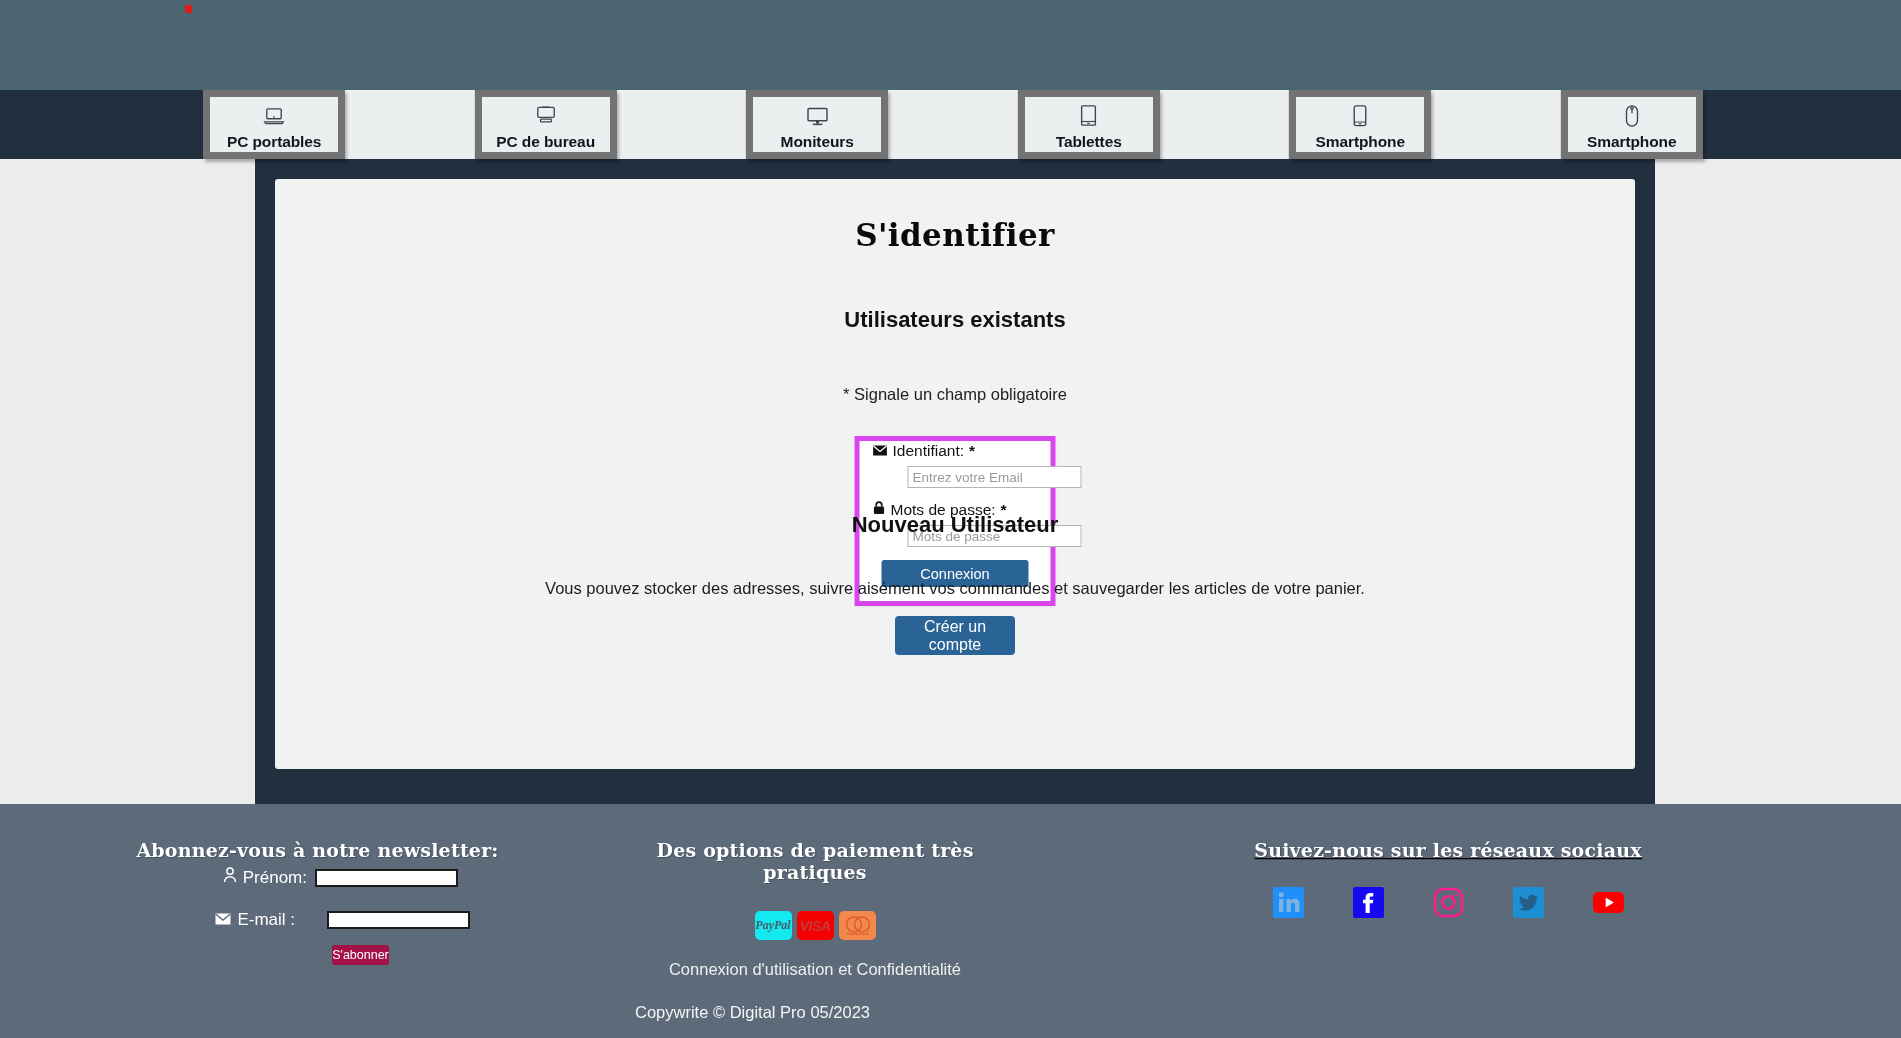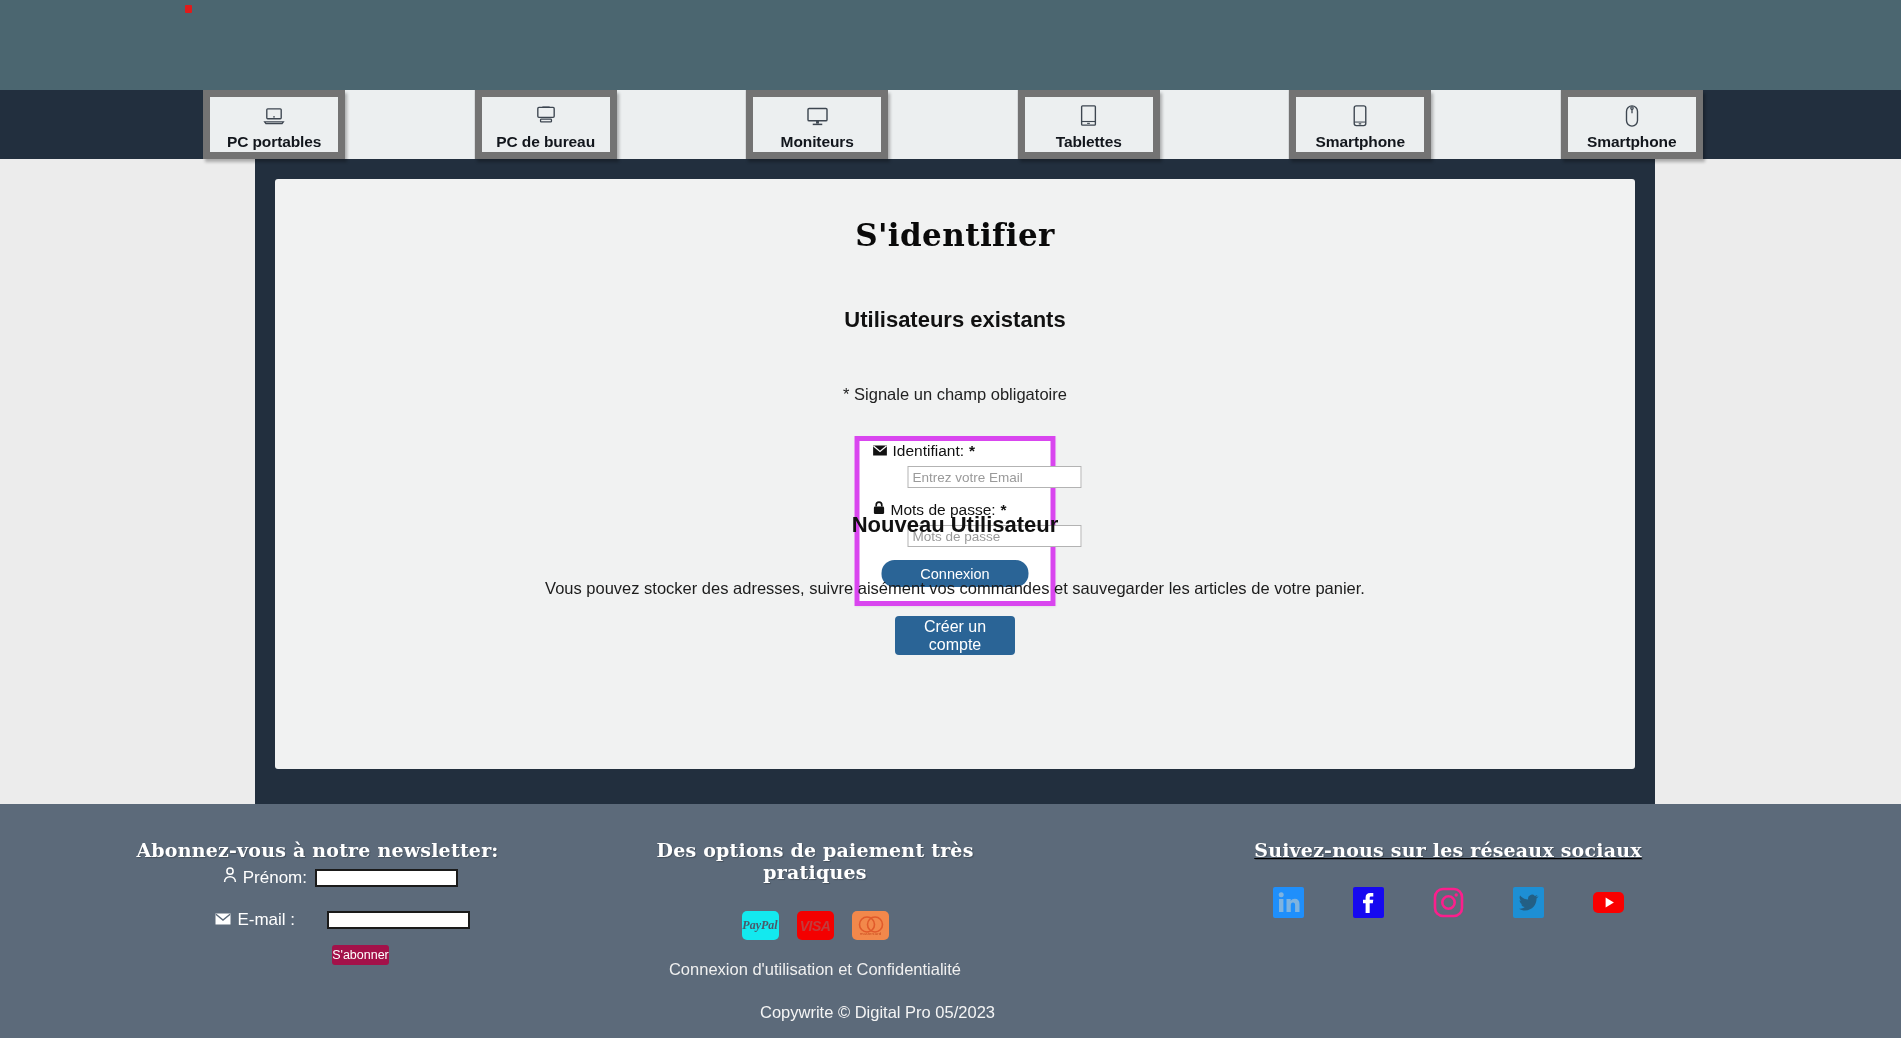--- a/index.html
+++ b/index.html
@@ -158,21 +158,21 @@
   }
   .field-input::placeholder { color: #9a9a9a; }
   .btn-login {
     display: block;
     margin: 0 auto;
     width: 147px;
     height: 27px;
     background: #2a6496;
     color: #fff;
     border: none;
-    border-radius: 13px;
+    border-radius: 3px;
     font-size: 14.5px;
     font-family: "Liberation Sans", sans-serif;
     cursor: pointer;
   }
 
   
   .newuser-title {
     position: absolute;
     top: 333px;
     width: 100%;
@@ -272,21 +272,21 @@
     border-radius: 3px;
     font-size: 12.5px;
     font-family: "Liberation Sans", sans-serif;
     cursor: pointer;
     padding: 0;
   }
 
   .pay-icons {
     display: flex;
     justify-content: center;
-    gap: 18px;
+    gap: 5px;
     margin-top: 28px;
   }
   .pay-card {
     width: 37px; height: 29px;
     border-radius: 5px;
     display: flex;
     align-items: center;
     justify-content: center;
     overflow: hidden;
   }
@@ -311,21 +311,21 @@
   }
 
   .terms-link {
     text-align: center;
     margin-top: 20px;
     font-size: 16.5px;
     color: #f0f0f0;
     cursor: pointer;
   }
   .copyright {
-    text-align: right;
+    text-align: left;
     margin-top: 24px;
     font-size: 16.5px;
     color: #f5f5f5;
   }
 
   .social-icons {
     display: flex;
     justify-content: center;
     gap: 49px;
     margin-top: 26px;

